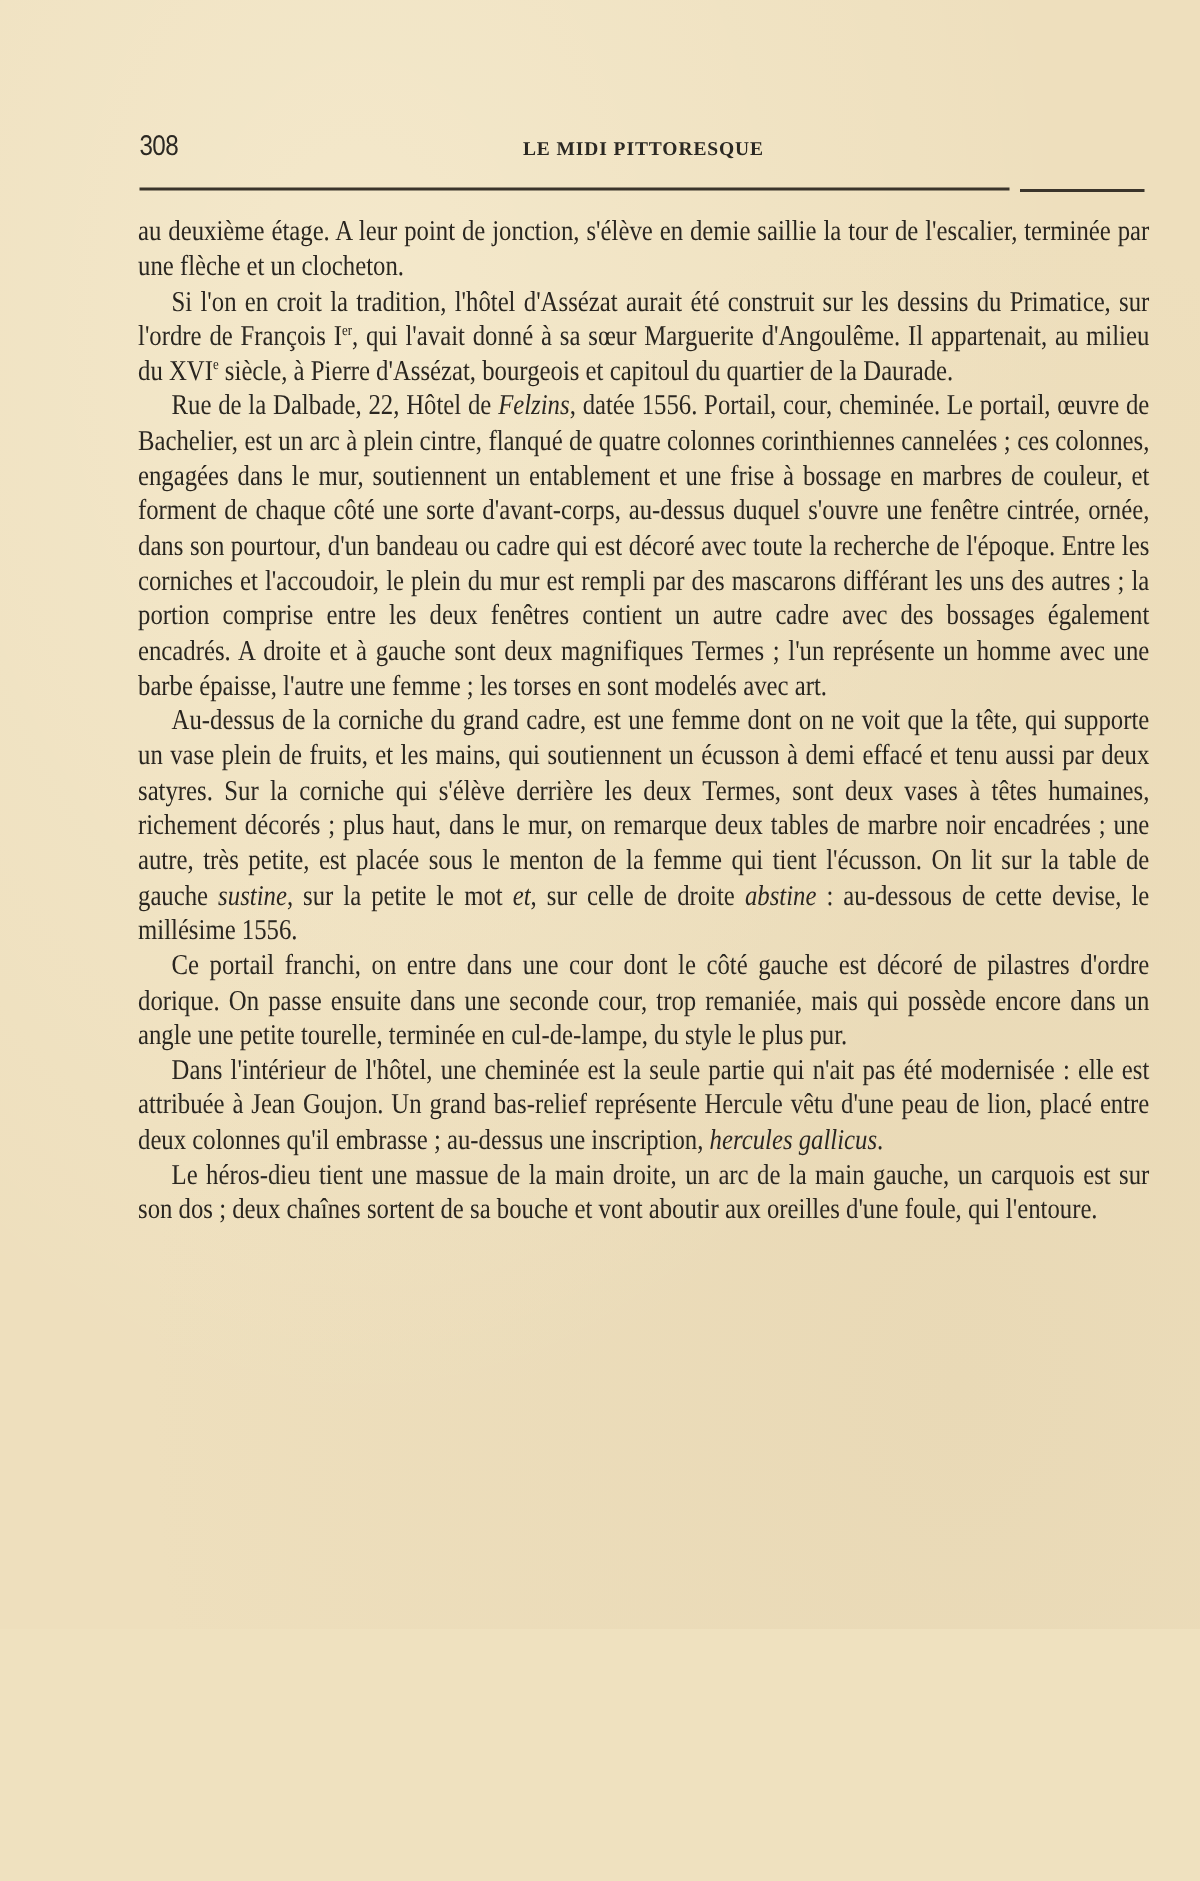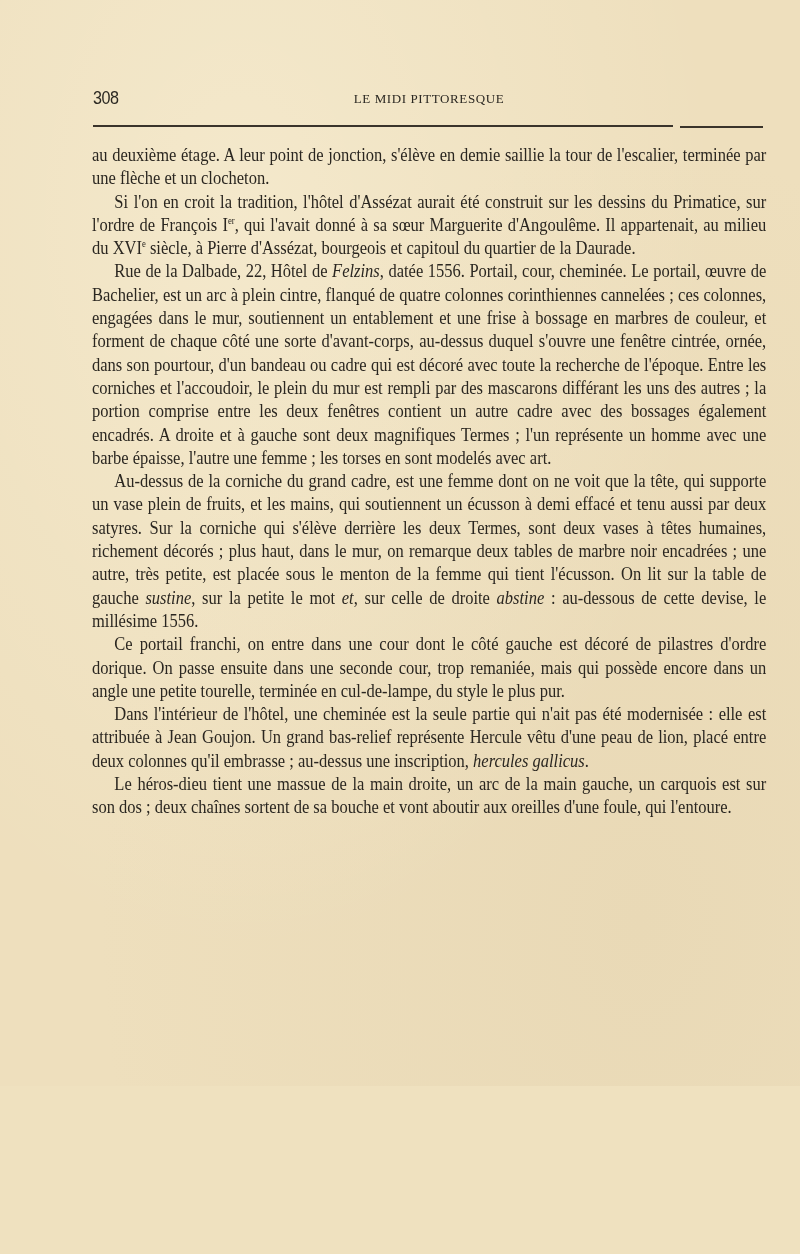--- a/index.html
+++ b/index.html
@@ -43,21 +43,21 @@
       transform: scaleX(0.85);
       transform-origin: left top;
     }
     .running-title {
       position: absolute;
       left: 0;
       right: 0;
       top: 4px;
       text-align: center;
       font-family: "Liberation Serif", "DejaVu Serif", serif;
-      font-weight: normal;
+      font-weight: bold;
       font-size: 13px;
       letter-spacing: 0.6px;
       color: #2b2822;
     }
     .head-rule {
       position: absolute;
       left: 93px;
       top: 125px;
       height: 2px;
       background: #3a342b;

